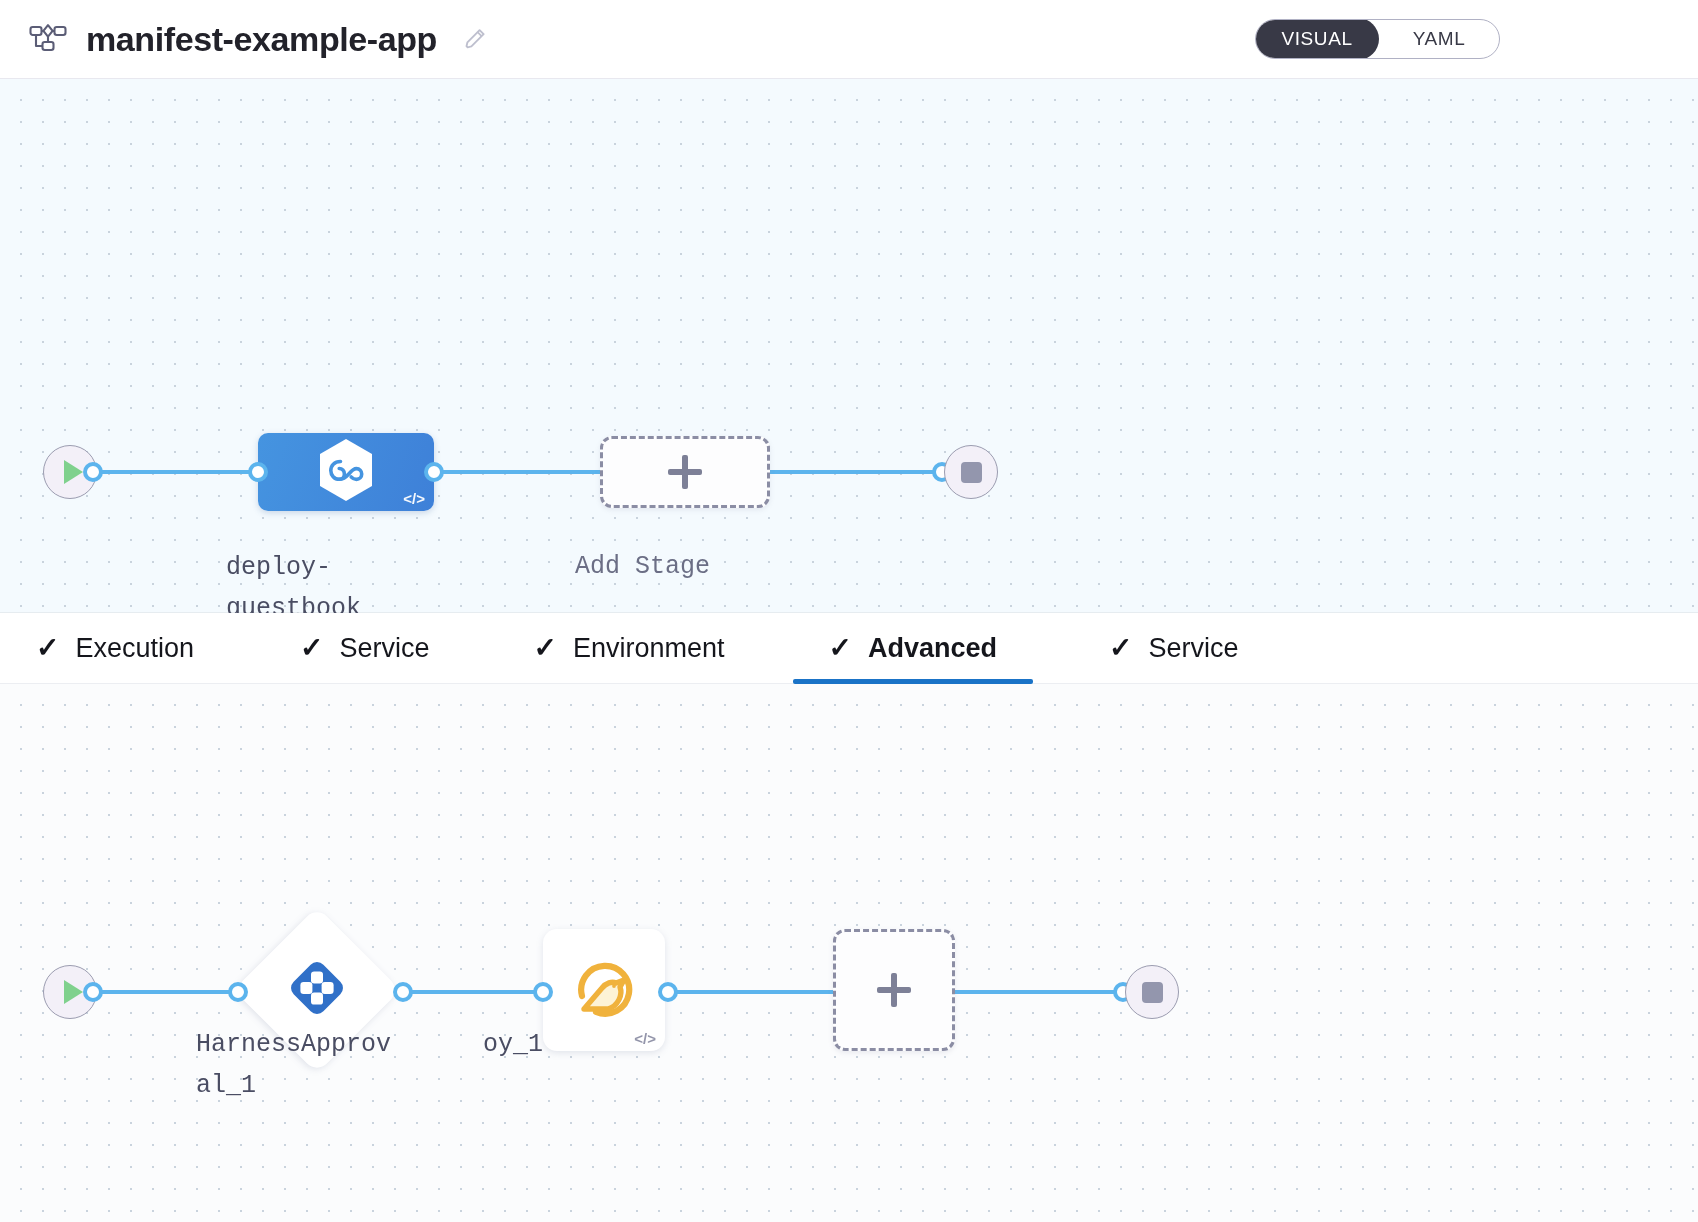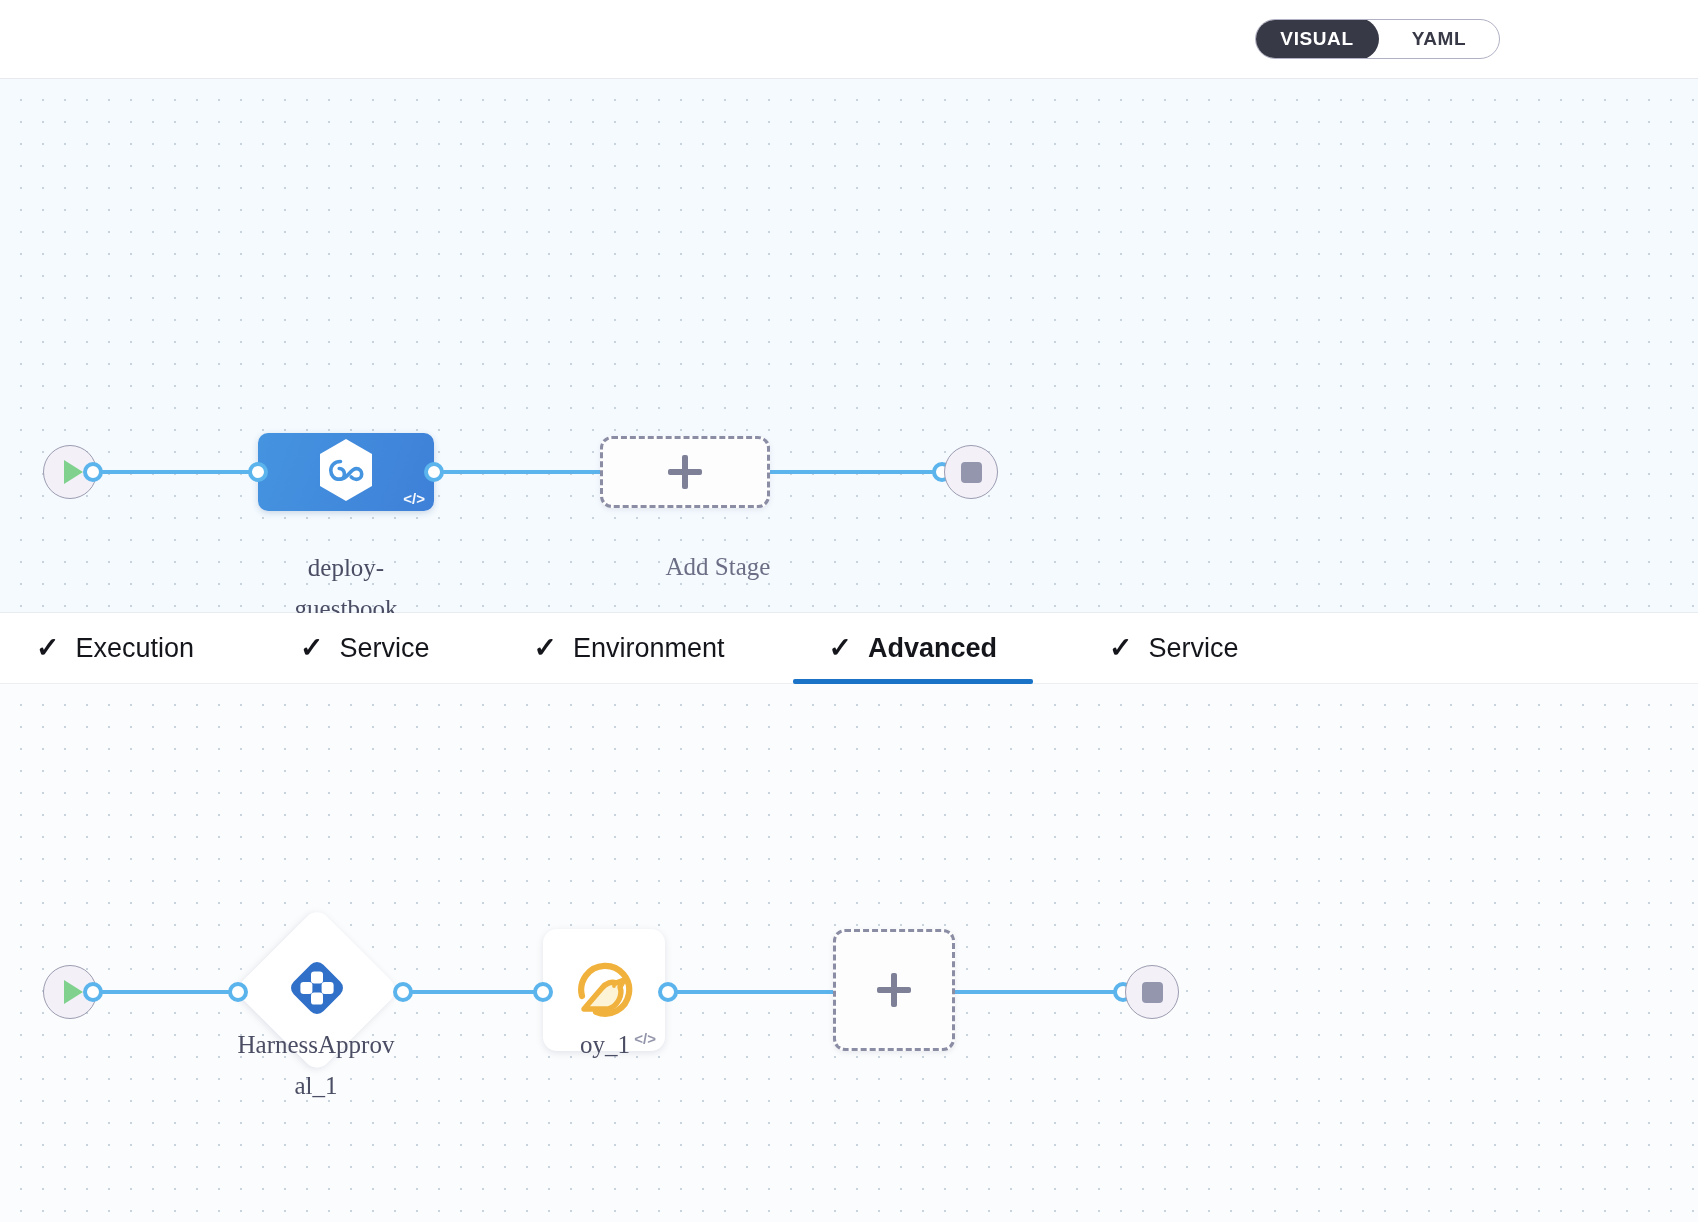--- a/index.html
+++ b/index.html
@@ -26,21 +26,21 @@
   }
   .edit-icon { width: 28px; height: 28px; display: block; margin-left: 6px; opacity: .85; }
 
   .header-right { margin-left: auto; padding-right: 198px; }
   .mode-toggle {
     display: flex; align-items: center;
     border: 1px solid #b0b1c4; border-radius: 22px;
     height: 40px; background: #fff; overflow: hidden;
   }
   .mode-btn {
-    font-size: 19px; font-weight: bold; letter-spacing: .6px;
+    font-size: 19px; font-weight: normal; letter-spacing: .6px;
     height: 40px; display: flex; align-items: center; justify-content: center;
     cursor: pointer; background: transparent; border: none;
     font-family: "Liberation Sans", sans-serif;
   }
   .mode-btn.active {
     background: #383946; color: #ffffff; border-radius: 22px;
     width: 124px; margin: -1px 0 -1px -1px; height: 42px;
   }
   .mode-btn.inactive { color: #383946; width: 120px; }
 
@@ -102,23 +102,23 @@
   .plus {
     position: relative; width: 34px; height: 34px;
   }
   .plus::before, .plus::after {
     content: ""; position: absolute; background: #7d8097; border-radius: 2px;
   }
   .plus::before { left: 0; top: 14px; width: 34px; height: 6px; }
   .plus::after  { top: 0; left: 14px; width: 6px; height: 34px; }
 
   .node-label {
-    position: absolute; text-align: center;
+    position: absolute; text-align: left;
     font-size: 25px; line-height: 1.62; color: #4a4d63;
-    font-family: Liberation Serif, serif;
+    font-family: Liberation Mono, monospace;
   }
   .label-muted { color: #6b6e85; }
 
   .diamond {
     position: absolute; width: 118px; height: 118px;
     background: #ffffff; border-radius: 14px;
     transform: rotate(45deg);
     box-shadow: 0 2px 7px rgba(120,130,160,.20);
   }
   .diamond-inner {
@@ -154,20 +154,41 @@
     content: ""; position: absolute; left: -36px; right: -36px; bottom: 0;
     height: 5px; background: #1a73c7; border-radius: 2px;
   }
 </style>
 </head>
 <body>
 
 <div id="app">
 
   <div class="header">
+    <div class="header-left">
+      <span>
+        <svg class="pipeline-icon" viewBox="0 0 40 40">
+          <rect x="2.5" y="8" width="11" height="8" rx="2.2" fill="none" stroke="#5b5d76" stroke-width="2.1"></rect>
+          <rect x="26.5" y="8" width="11" height="8" rx="2.2" fill="none" stroke="#5b5d76" stroke-width="2.1"></rect>
+          <rect x="14.5" y="23" width="11" height="8" rx="2.2" fill="none" stroke="#5b5d76" stroke-width="2.1"></rect>
+          <path d="M20 6.2 L24.6 11.9 L20 17.6 L15.4 11.9 Z" fill="none" stroke="#5b5d76" stroke-width="2.1" stroke-linejoin="round"></path>
+          <path d="M24.8 12 H26.3" stroke="#5b5d76" stroke-width="2.1"></path>
+          <path d="M13.6 12 H15.2" stroke="#5b5d76" stroke-width="2.1"></path>
+          <path d="M8 16.3 V27 H14.3" fill="none" stroke="#5b5d76" stroke-width="2.1" stroke-linejoin="round"></path>
+          <path d="M20 17.8 V22.8" stroke="#5b5d76" stroke-width="2.1"></path>
+        </svg>
+      </span>
+      <span class="page-title">manifest-example-app</span>
+      <span>
+        <svg class="edit-icon" viewBox="0 0 28 28">
+          <path d="M5.5 21.2 L6.4 17.4 L18.6 5.2 L22.6 9.2 L10.4 21.4 L6.6 22.3 Z" fill="none" stroke="#b3b5c6" stroke-width="1.9" stroke-linejoin="round"></path>
+          <path d="M16.6 7.2 L20.6 11.2" stroke="#b3b5c6" stroke-width="1.7"></path>
+        </svg>
+      </span>
+    </div>
 
     <div class="header-right">
       <div class="mode-toggle">
         <button class="mode-btn active">VISUAL</button>
         <button class="mode-btn inactive">YAML</button>
       </div>
     </div>
   </div>
 
   <div class="canvas canvas-top">
@@ -196,21 +217,21 @@
     <div class="port" style="left:424px; top:383px;"></div>
 
     <div class="node-label" style="left:226px; top:469px; width:240px;">
       <div>deploy-</div>
       <div>guestbook</div>
     </div>
 
     <div class="add-node" style="left:600px; top:357px; width:170px; height:72px;">
       <div class="plus"></div>
     </div>
-    <div class="node-label label-muted" style="left:608px; top:468px; width:220px;">Add Stage</div>
+    <div class="node-label label-muted" style="left:575px; top:468px; width:220px;">Add Stage</div>
 
     <div class="port" style="left:932px; top:383px;"></div>
     <div class="node terminal" style="left:944px; top:366px;">
       <div class="stop-sq"></div>
     </div>
   </div>
 
   <div class="tabs">
     <div class="tab" style="margin-left:36px;">
       <span class="check">✓</span>

